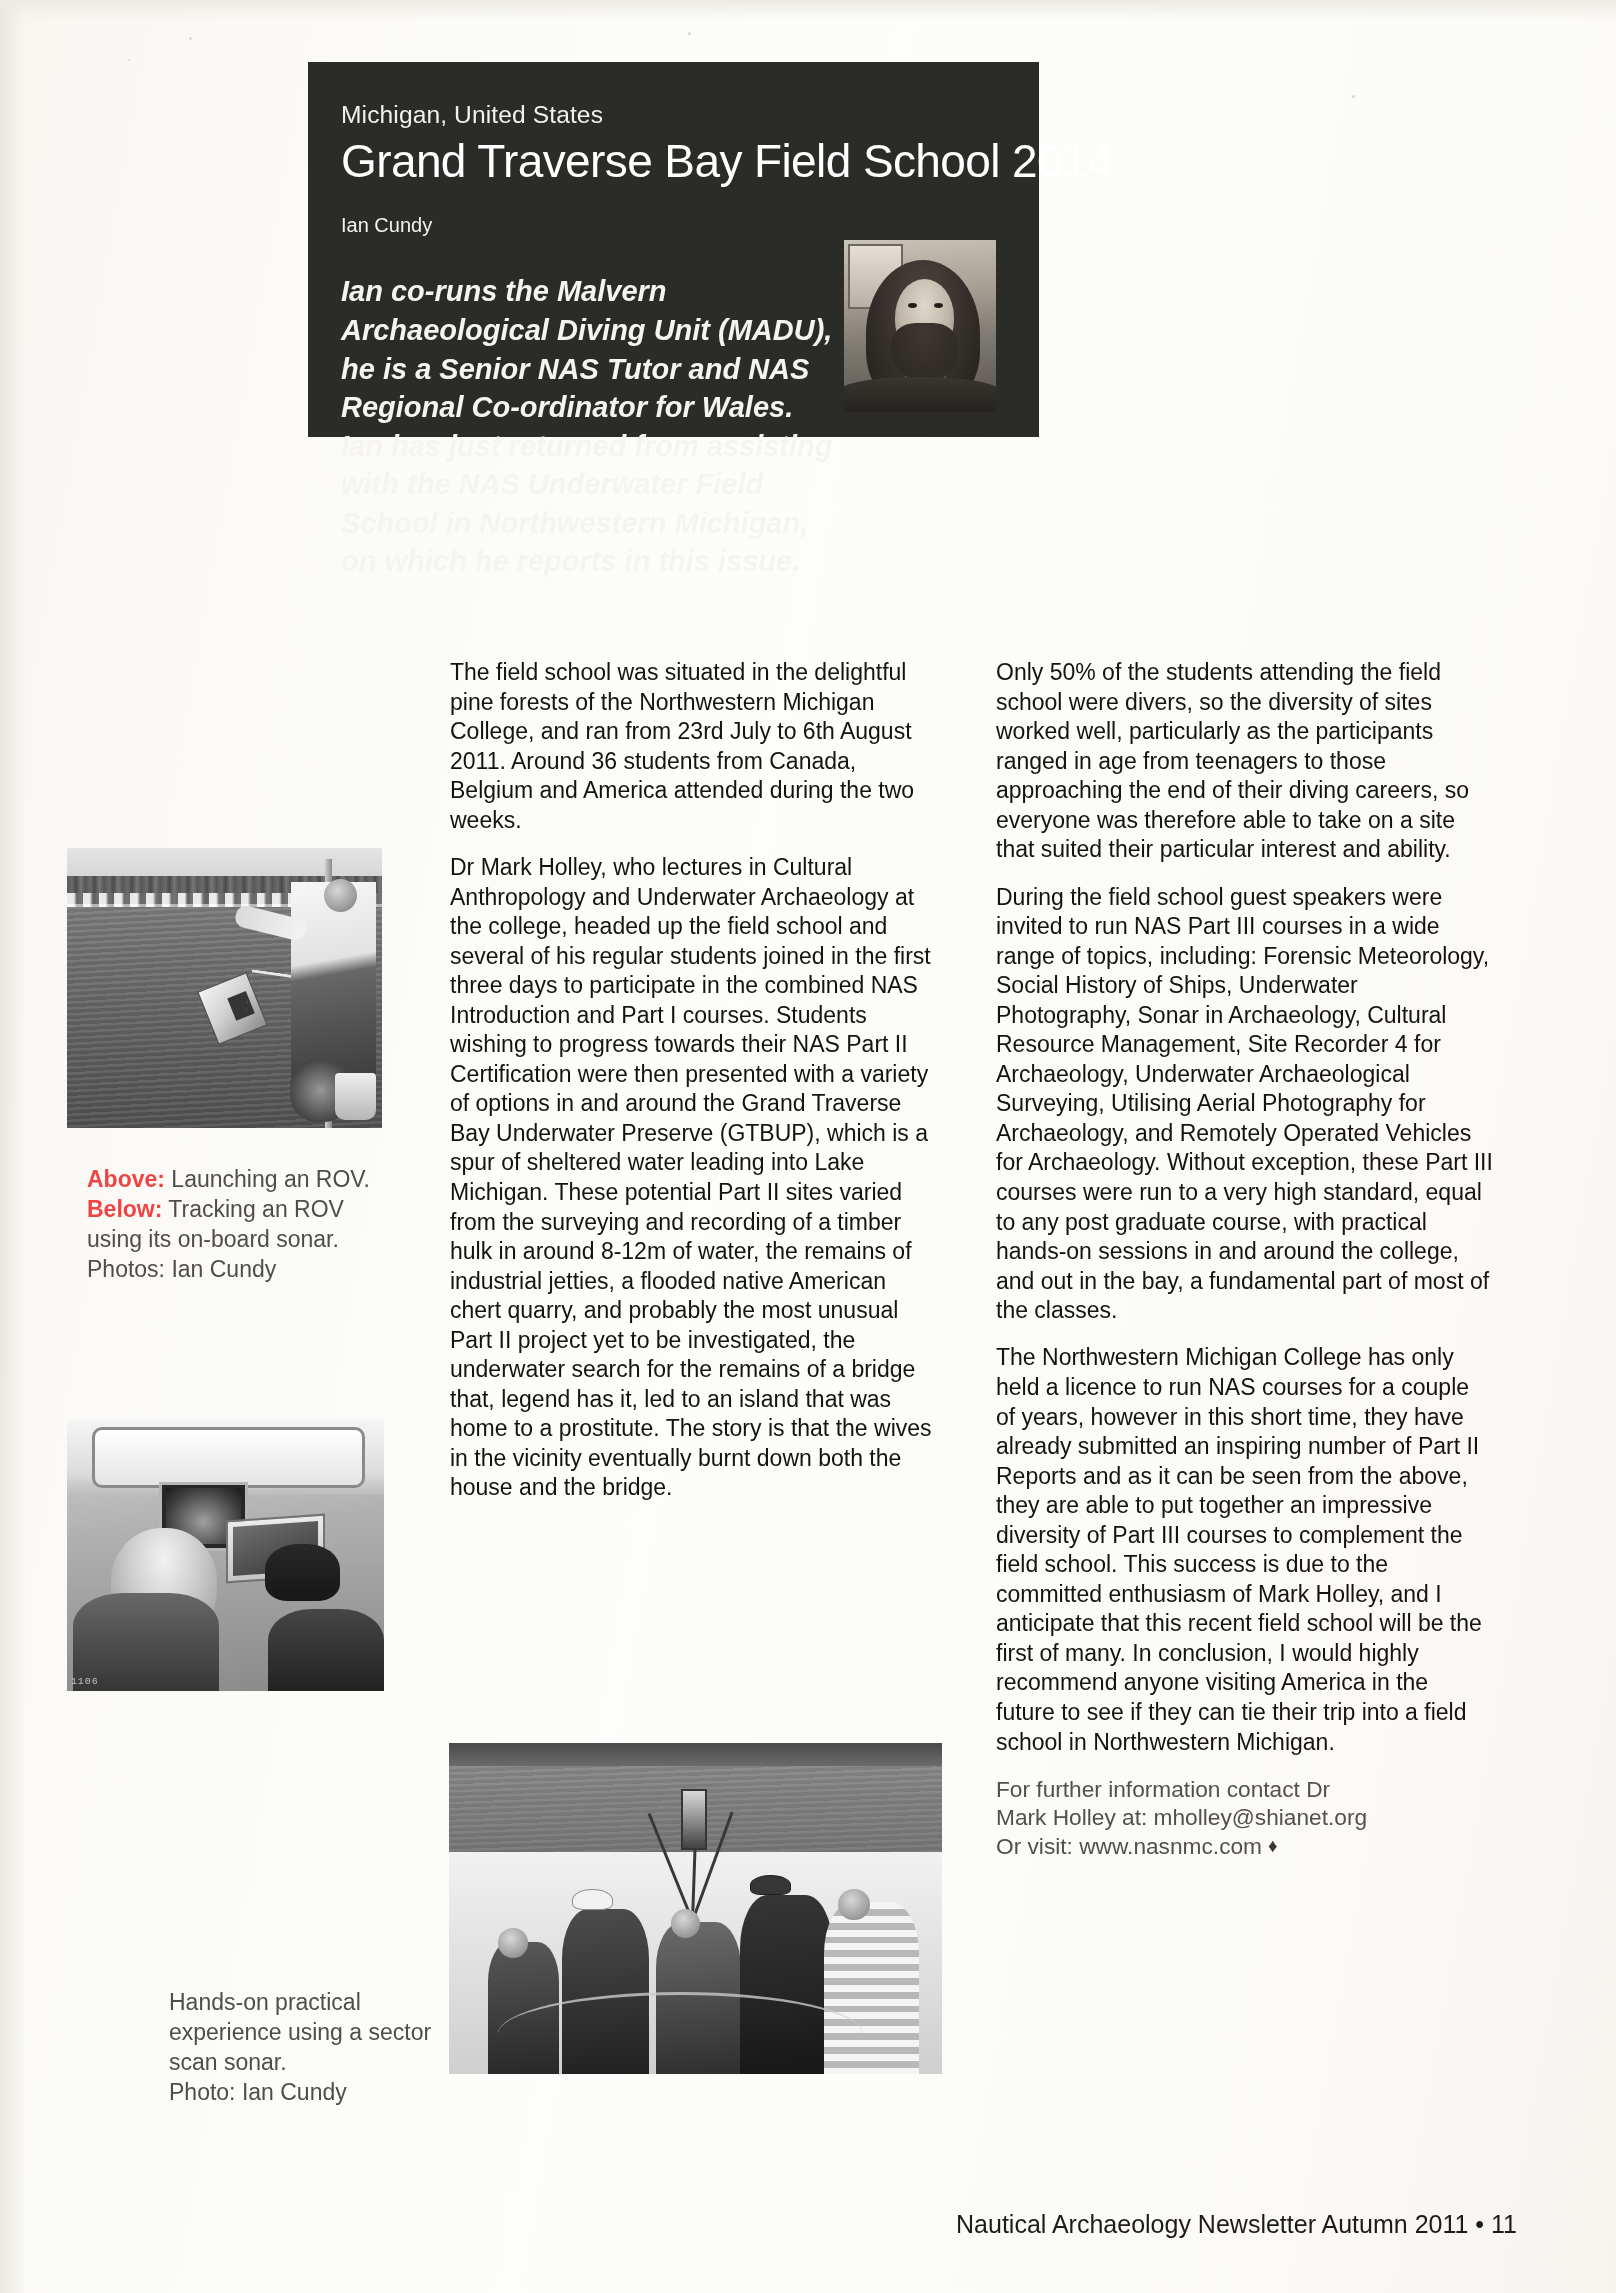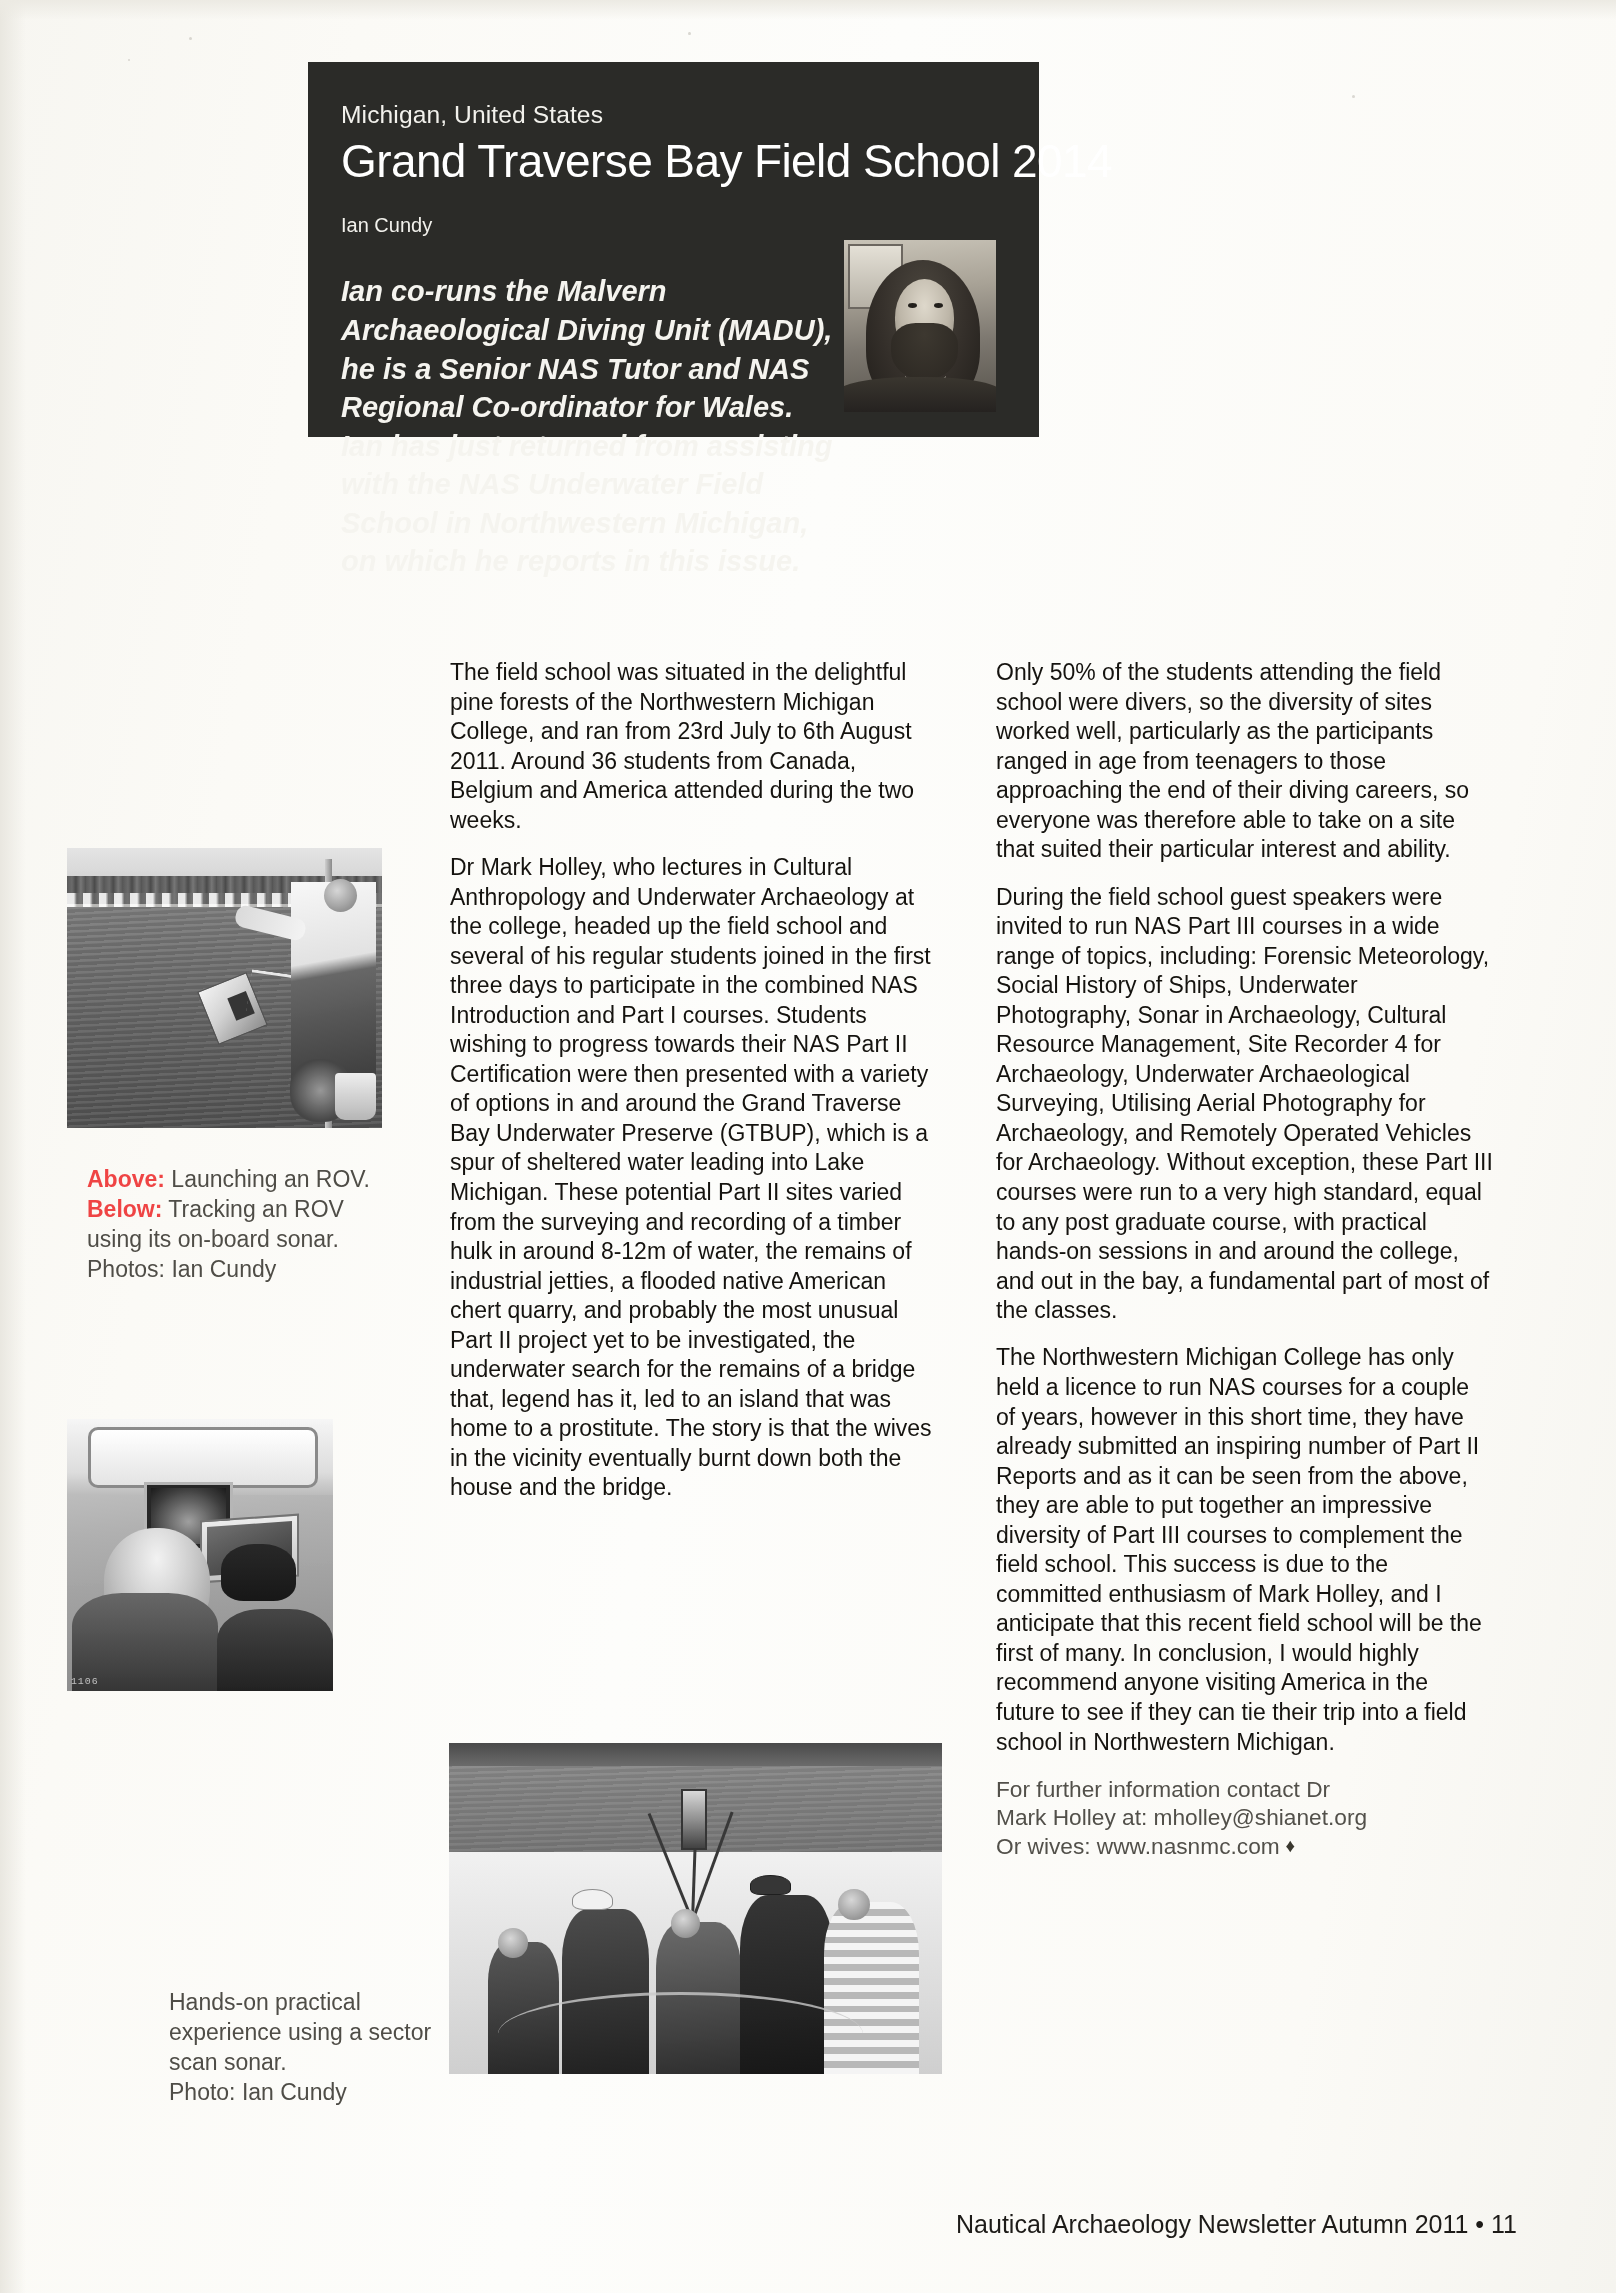--- a/index.html
+++ b/index.html
@@ -266,21 +266,21 @@
   .p1-bucket {
     position: absolute; right: 2%; bottom: 3%; width: 41px; height: 47px;
     background: linear-gradient(180deg, #eceae4, #b7b4ac);
     border-radius: 3.9px 3.9px 9.9px 9.9px;
   }
 
   
   .photo-sonar {
     left: 67px;
     top: 1419px;
-    width: 266px;
+    width: 317px;
     height: 272px;
   }
   .p2-bg {
     position: absolute; inset: 0;
     background: linear-gradient(175deg, #d4d1c9 0%, #b1aea6 40%, #8b8880 100%);
   }
   .p2-windowtop {
     position: absolute; left: 0; top: 0; width: 100%; height: 28%;
     background: linear-gradient(180deg, #f3f1ec 0%, #ddd9d1 70%, #bdb9b1 100%);
   }
@@ -503,21 +503,21 @@
     <p>Dr Mark Holley, who lectures in Cultural Anthropology and Underwater Archaeology at the college, headed up the field school and several of his regular students joined in the first three days to participate in the combined NAS Introduction and Part I courses.  Students wishing to progress towards their NAS Part II Certification were then presented with a variety of options in and around the Grand Traverse Bay Underwater Preserve (GTBUP), which is a spur of sheltered water leading into Lake Michigan.  These potential Part II sites varied from the surveying and recording of a timber hulk in around 8-12m of water, the remains of industrial jetties, a flooded native American chert quarry, and probably the most unusual Part II project yet to be investigated, the underwater search for the remains of a bridge that, legend has it, led to an island that was home to a prostitute. The story is that the wives in the vicinity eventually burnt down both the house and the bridge.</p>
   </div>
 
   <div class="col col-right">
     <p>Only 50% of the students attending the field school were divers, so the diversity of sites worked well, particularly as the participants ranged in age from teenagers to those approaching the end of their diving careers, so everyone was therefore able to take on a site that suited their particular interest and ability.</p>
     <p>During the field school guest speakers were invited to run NAS Part III courses in a wide range of topics, including: Forensic Meteorology, Social History of Ships, Underwater Photography, Sonar in Archaeology, Cultural Resource Management, Site Recorder 4 for Archaeology, Underwater Archaeological Surveying, Utilising Aerial Photography for Archaeology, and Remotely Operated Vehicles for Archaeology. Without exception, these Part III courses were run to a very high standard, equal to any post graduate course, with practical hands-on sessions in and around the college, and out in the bay, a fundamental part of most of the classes.</p>
     <p>The Northwestern Michigan College has only held a licence to run NAS courses for a couple of years, however in this short time, they have already submitted an inspiring number of Part II Reports and as it can be seen from the above, they are able to put together an impressive diversity of Part III courses to complement the field school.  This success is due to the committed enthusiasm of Mark Holley, and I anticipate that this recent field school will be the first of many.  In conclusion, I would highly recommend anyone visiting America in the future to see if they can tie their trip into a field school in Northwestern Michigan.</p>
     <p class="contact">
       <span>For further information contact Dr</span><br>
       <span>Mark Holley at: mholley@shianet.org</span><br>
-      <span>Or wives: www.nasnmc.com</span><span class="diamond">♦</span>
+      <span>Or visit: www.nasnmc.com</span><span class="diamond">♦</span>
     </p>
   </div>
 
   <div class="photo photo-deck">
     <div class="p3-water"></div>
     <div class="p3-far-shore"></div>
     <div class="p3-deck"></div>
     <div class="p3-tripod">
       <div class="p3-leg1"></div>
       <div class="p3-leg2"></div>

